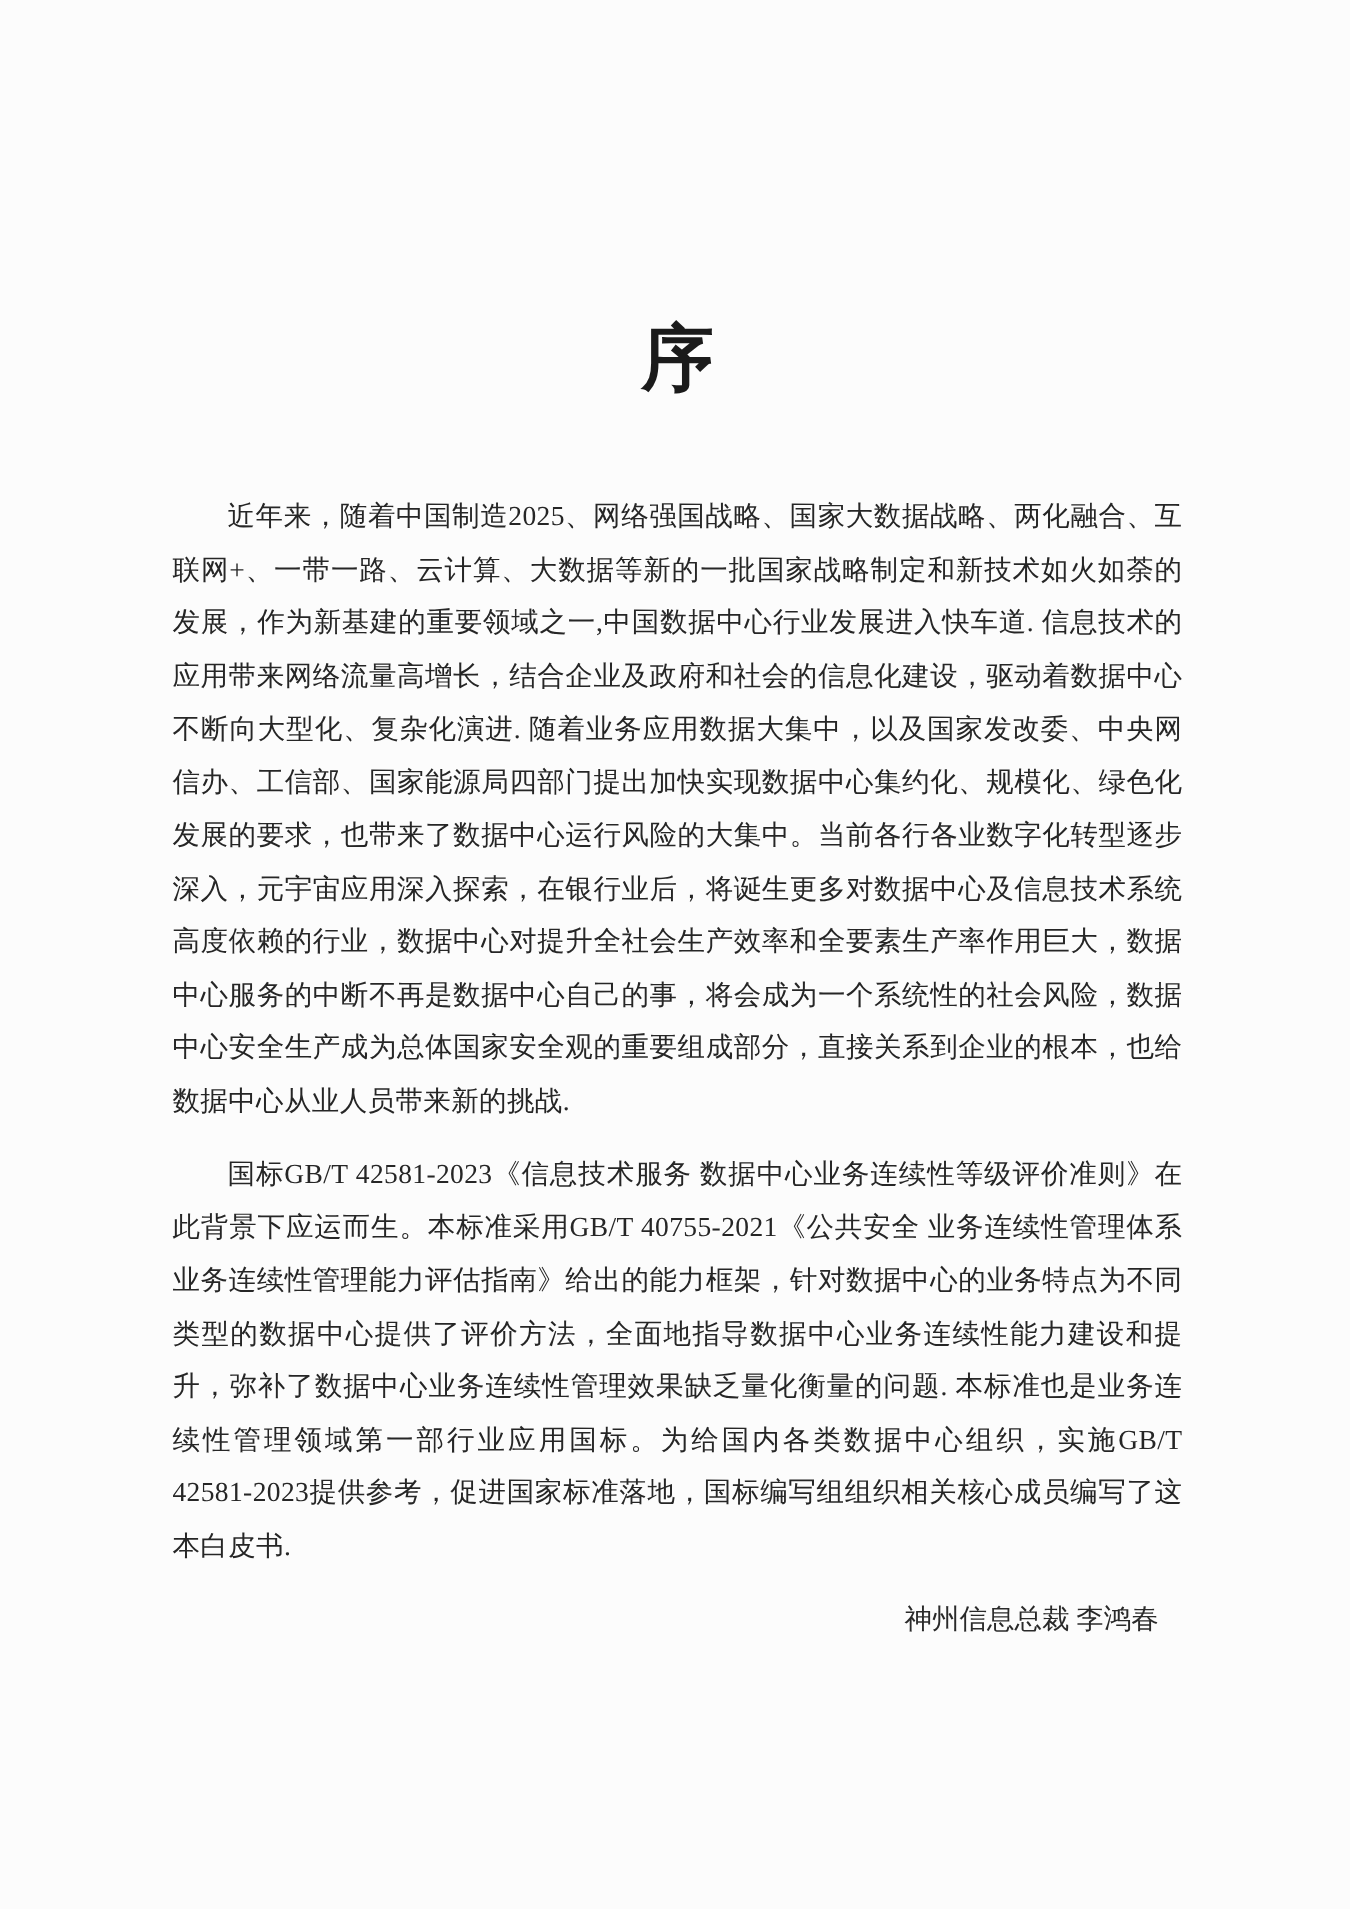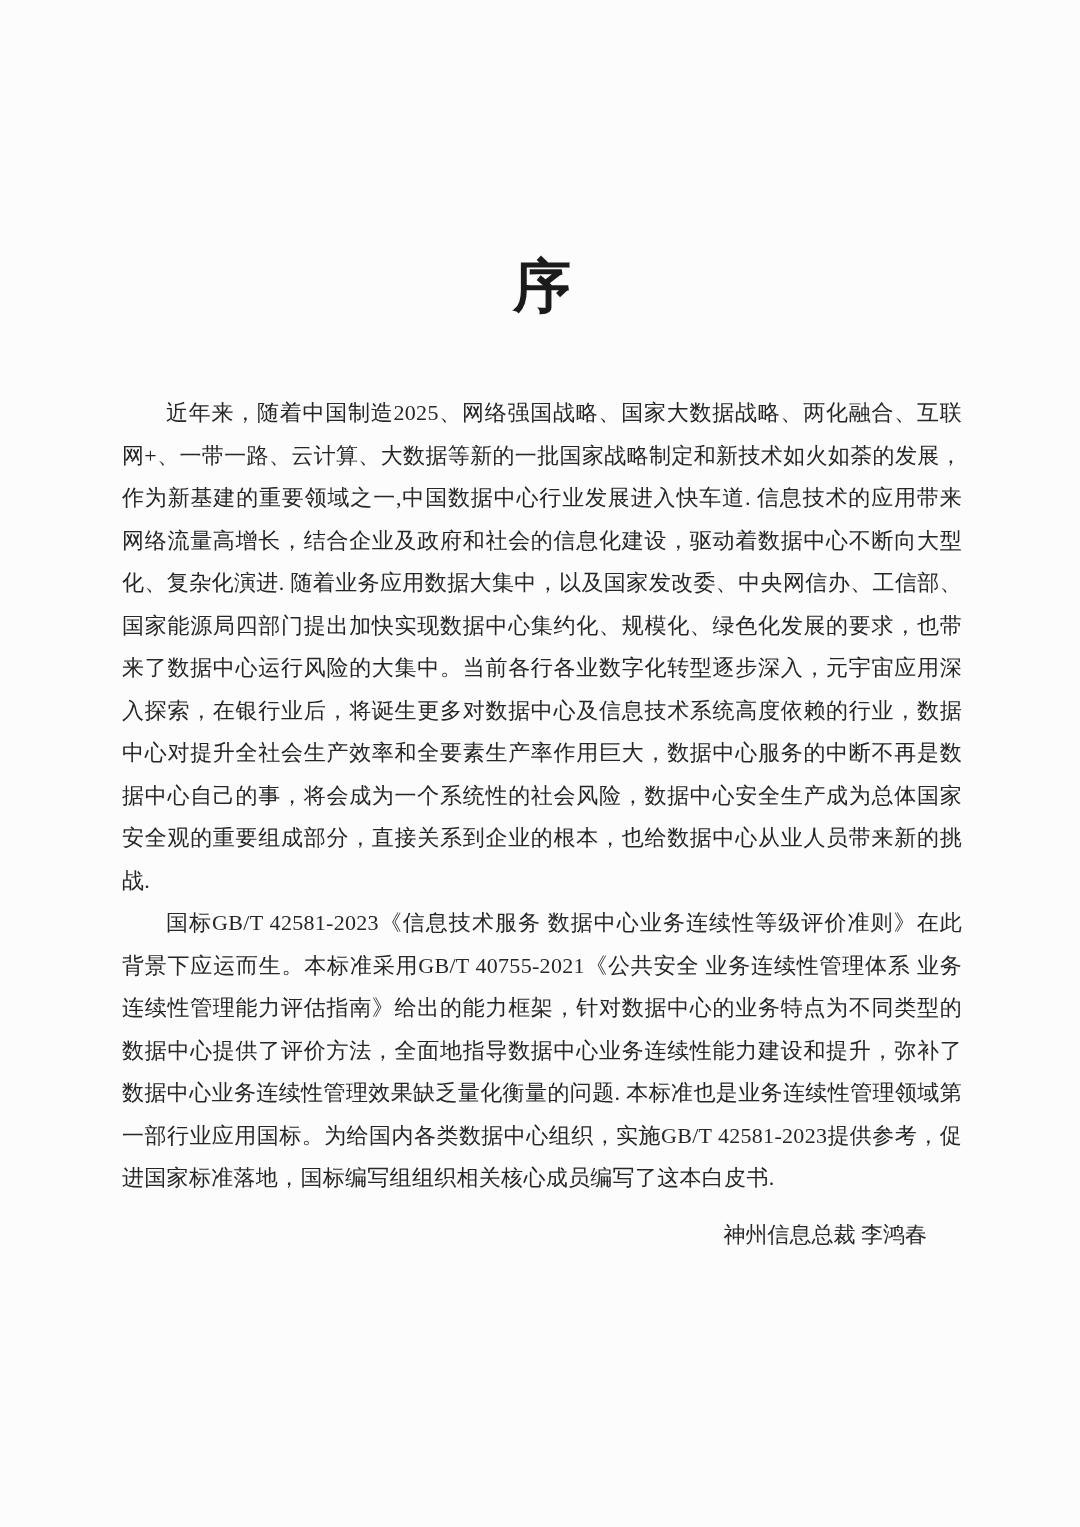--- a/index.html
+++ b/index.html
@@ -27,21 +27,21 @@
     font-weight: 700;
     color: #1b1b1b;
   }
   .body-text {
     font-size: 22px;
     line-height: 42.5px;
     text-align: justify;
     letter-spacing: 0.3px;
   }
   .para {
-    margin: 0;
+    margin: 16px;
     text-indent: 2em;
   }
   .signature-block {
     margin-top: 14px;
     font-size: 22px;
     line-height: 42.5px;
   }
   .signature {
     text-align: right;
     padding-right: 35px;

